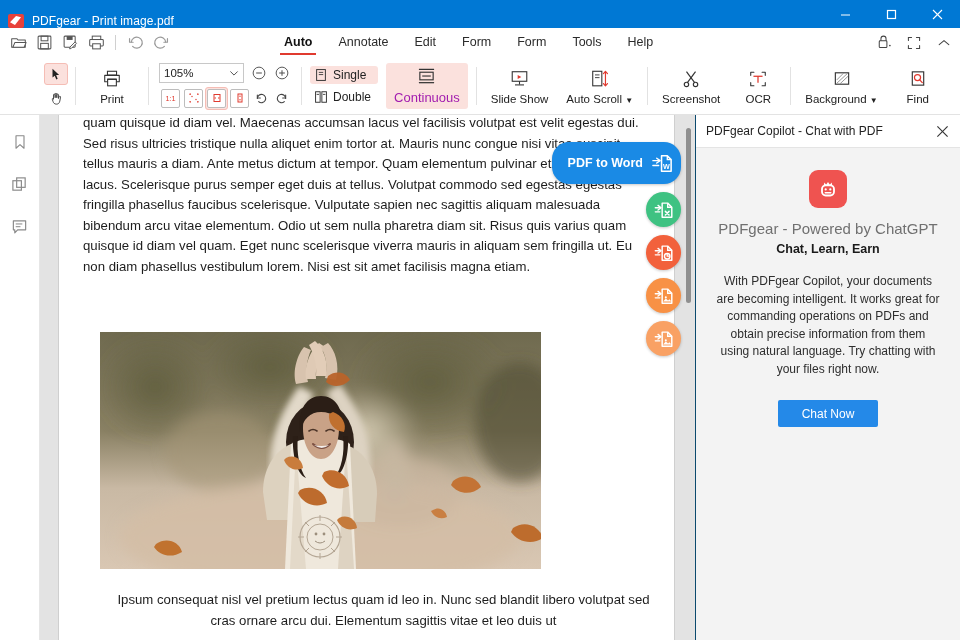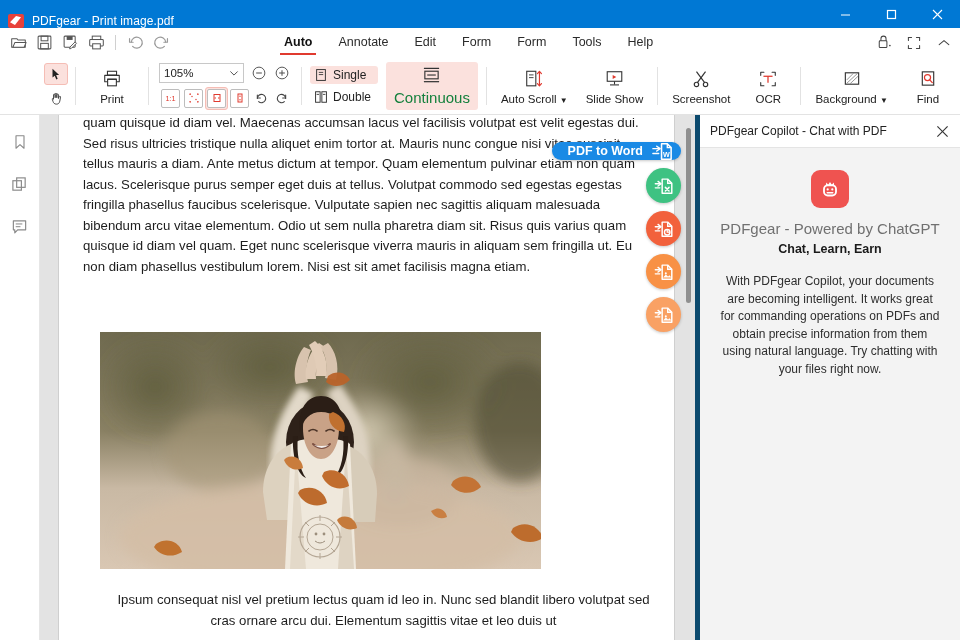--- a/index.html
+++ b/index.html
@@ -100,21 +100,21 @@
   .pg-col { display: flex; flex-direction: column; gap: 4px; }
   .pg-btn {
     display: flex; align-items: center; gap: 5px; padding: 2px 7px 2px 4px;
     border-radius: 3px; font-size: 12px; color: #222;
   }
   .pg-btn.sel { background: #fbe1dd; }
   .cont-btn {
     display:flex; flex-direction:column; align-items:center; justify-content:center;
     gap:4px; padding: 4px 8px; border-radius: 3px; background:#fbe1dd; min-width: 66px;
   }
-  .cont-btn .lbl { font-size: 15px; color:#15803d;}
+  .cont-btn .lbl { font-size: 13px; color:#a21caf;}
 
   
   .body { position: absolute; top: 115px; left: 0; right: 0; bottom: 0; display: flex; }
   .left-rail {
     width: 40px; background: #fff; border-right: 1px solid #e6e6e6;
     display: flex; flex-direction: column; align-items: center; padding-top: 14px; gap: 16px;
   }
   .rail-ico { width: 26px; height: 26px; display:flex; align-items:center; justify-content:center; color:#8a8a8a; border-radius:3px;}
 
   .viewer {
@@ -139,33 +139,33 @@
   }
 
   .vscroll {
     position: absolute; right: 4px; top: 13px; width: 5px; height: 175px;
     background: #8f8f8f; border-radius: 3px;
   }
 
   
   .fab-col { position: absolute; right: 14px; top: 27px; display: flex; flex-direction: column; gap: 8px; align-items: flex-end; }
   .fab-pill {
-    height: 18px; border-radius: 17px; background: #1a8ae5; color: #fff;
+    height: 42px; border-radius: 17px; background: #1a8ae5; color: #fff;
     display: flex; align-items: center; gap: 8px; padding: 0 7px 0 16px;
     font-size: 12.5px; font-weight: 600; white-space: nowrap;
     box-shadow: 0 1px 3px rgba(0,0,0,.22);
   }
   .fab {
     width: 35px; height: 35px; border-radius: 50%; display: flex; align-items: center;
     justify-content: center; box-shadow: 0 1px 3px rgba(0,0,0,.22);
   }
 
   
   .copilot {
-    width: 265px; background: #f3f3f3; border-left: 5px solid #0c4a6e;
+    width: 265px; background: #f3f3f3; border-left: 1px solid #0c4a6e;
     display: flex; flex-direction: column;
   }
   .cp-head {
     height: 33px; background: #fff; border-bottom: 1px solid #e4e4e4;
     display: flex; align-items: center; padding: 0 10px; position: relative;
   }
   .cp-title { font-size: 12px; color: #222; }
   .cp-close { position: absolute; right: 7px; width: 22px; height: 22px; display:flex; align-items:center; justify-content:center; color:#333;}
   .cp-body { padding: 22px 20px 0; text-align: center; }
   .cp-logo {
@@ -423,42 +423,42 @@
           </svg>
         <span class="lbl">Continuous</span>
       </div>
     </div>
 
     <div class="rsep"></div>
 
     <div class="rgroup" style="padding:0 8px; gap:6px;">
       <div class="big-btn">
         <div class="ico">
+          <svg width="21" height="20" viewBox="0 0 22 22">
+              <rect x="3" y="3" width="16" height="10.5" fill="none" stroke="#333" stroke-width="1.2"></rect>
+              <path d="M9 6.5l4 2.3-4 2.3z" fill="#e03a2f"></path>
+              <line x1="11" y1="13.5" x2="11" y2="17" stroke="#333" stroke-width="1.2"></line>
+              <line x1="6" y1="17.5" x2="16" y2="17.5" stroke="#333" stroke-width="1.2"></line>
+            </svg>
+        </div>
+        <span class="lbl">Slide Show</span>
+      </div>
+      <div class="big-btn">
+        <div class="ico">
           <svg width="22" height="20" viewBox="0 0 24 22">
               <rect x="4" y="2.5" width="10" height="16" fill="none" stroke="#333" stroke-width="1.2"></rect>
               <line x1="6.5" y1="6.5" x2="11.5" y2="6.5" stroke="#333" stroke-width="1"></line>
               <line x1="6.5" y1="9.5" x2="11.5" y2="9.5" stroke="#333" stroke-width="1"></line>
               <line x1="18" y1="3" x2="18" y2="18" stroke="#e03a2f" stroke-width="1.3"></line>
               <path d="M15.8 5L18 2.5 20.2 5M15.8 16L18 18.5 20.2 16" fill="none" stroke="#e03a2f" stroke-width="1.3" stroke-linecap="round" stroke-linejoin="round"></path>
             </svg>
         </div>
         <span class="lbl">
           <span>Auto Scroll</span> <span style="font-size:8px;">▼</span>
         </span>
-      </div>
-      <div class="big-btn">
-        <div class="ico">
-          <svg width="21" height="20" viewBox="0 0 22 22">
-              <rect x="3" y="3" width="16" height="10.5" fill="none" stroke="#333" stroke-width="1.2"></rect>
-              <path d="M9 6.5l4 2.3-4 2.3z" fill="#e03a2f"></path>
-              <line x1="11" y1="13.5" x2="11" y2="17" stroke="#333" stroke-width="1.2"></line>
-              <line x1="6" y1="17.5" x2="16" y2="17.5" stroke="#333" stroke-width="1.2"></line>
-            </svg>
-        </div>
-        <span class="lbl">Slide Show</span>
       </div>
     </div>
 
     <div class="rsep"></div>
 
     <div class="rgroup" style="padding:0 8px; gap:8px;">
       <div class="big-btn">
         <div class="ico">
           <svg width="22" height="20" viewBox="0 0 22 22">
               <line x1="6" y1="3" x2="15" y2="15" stroke="#333" stroke-width="1.3"></line>
@@ -709,16 +709,17 @@
             <path d="M9 6 L11 8.5 L13 5.5 L15 8.5 L17 6 L17.5 9 H8.5 Z" fill="#fff"></path>
             <rect x="6.5" y="9" width="13" height="11" rx="4" fill="none" stroke="#fff" stroke-width="2"></rect>
             <circle cx="10.5" cy="13.5" r="1.2" fill="#fff"></circle>
             <circle cx="15.5" cy="13.5" r="1.2" fill="#fff"></circle>
             <line x1="10" y1="17" x2="16" y2="17" stroke="#fff" stroke-width="1.6" stroke-linecap="round"></line>
           </svg>
         </div>
         <div class="cp-sub">PDFgear - Powered by ChatGPT</div>
         <div class="cp-slogan">Chat, Learn, Earn</div>
         <div class="cp-desc">With PDFgear Copilot, your documents are becoming intelligent. It works great for commanding operations on PDFs and obtain precise information from them using natural language. Try chatting with your files right now.</div>
+        <div class="cp-cta">Chat Now</div>
       </div>
     </div>
   </div>
 </div>
 
 </body></html>

